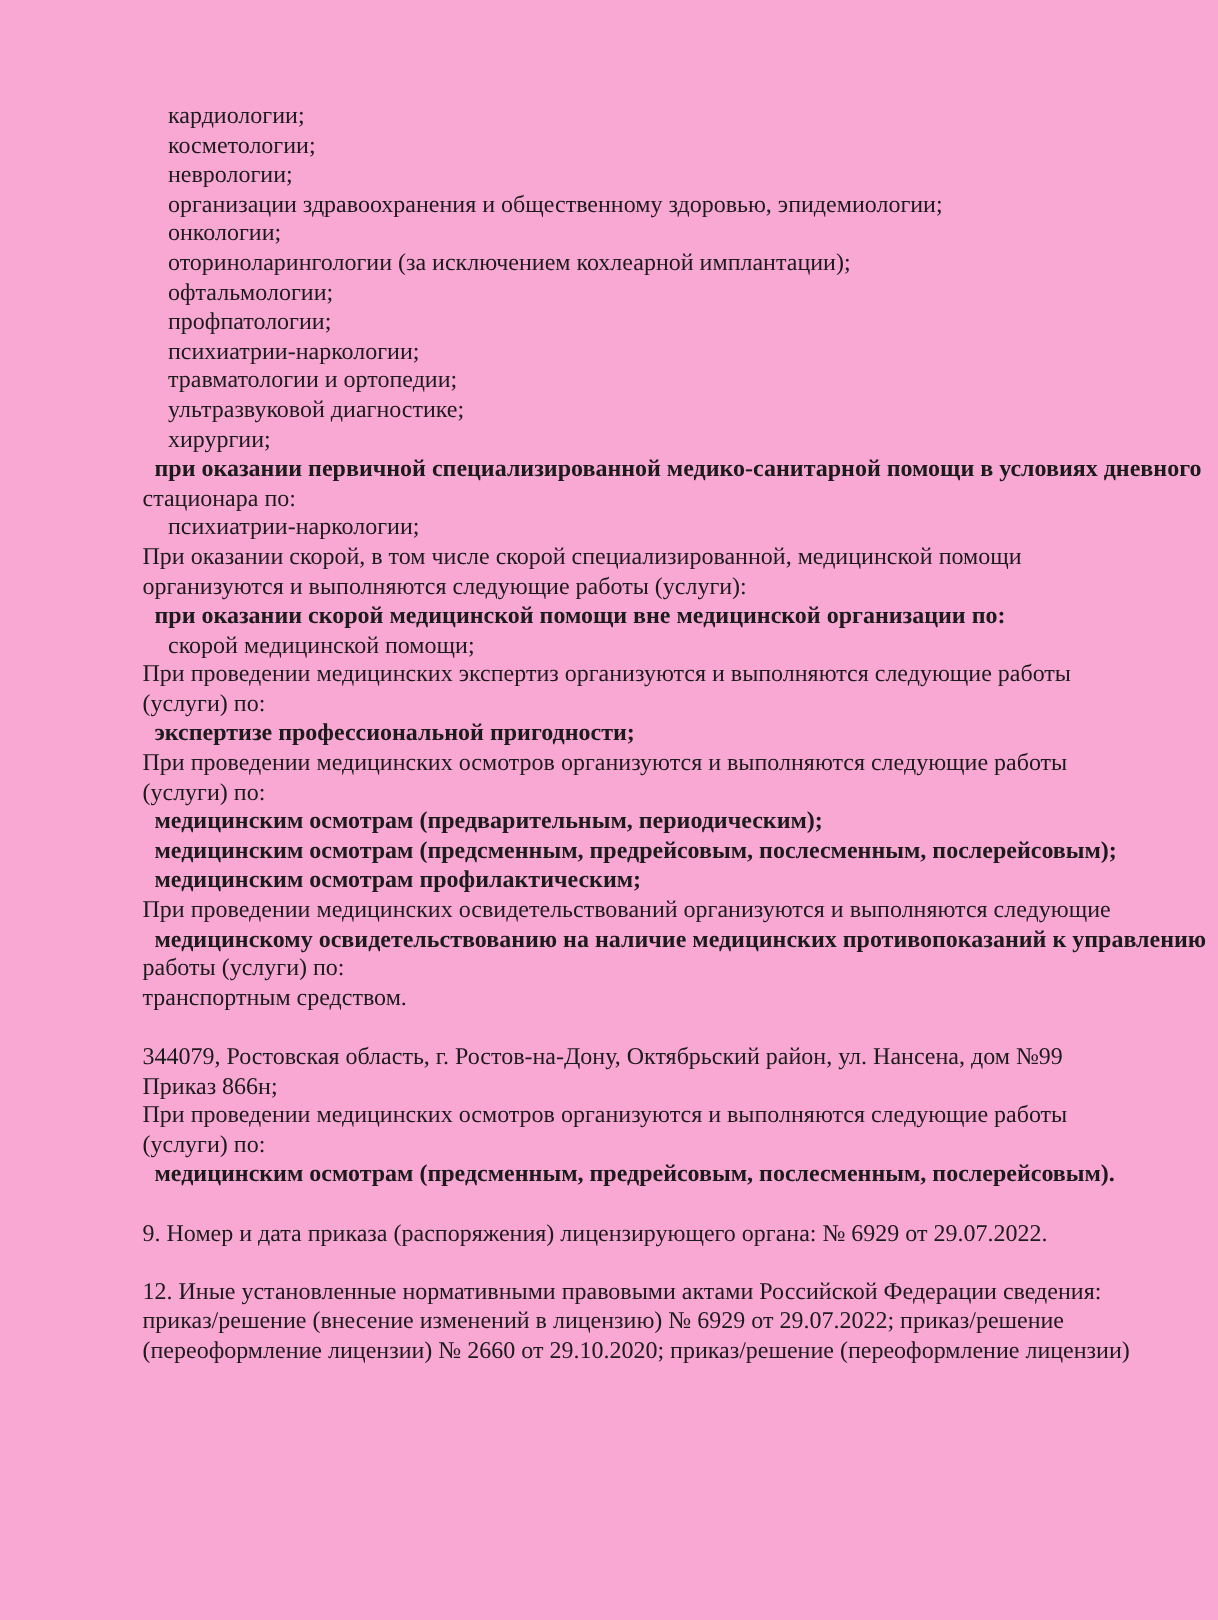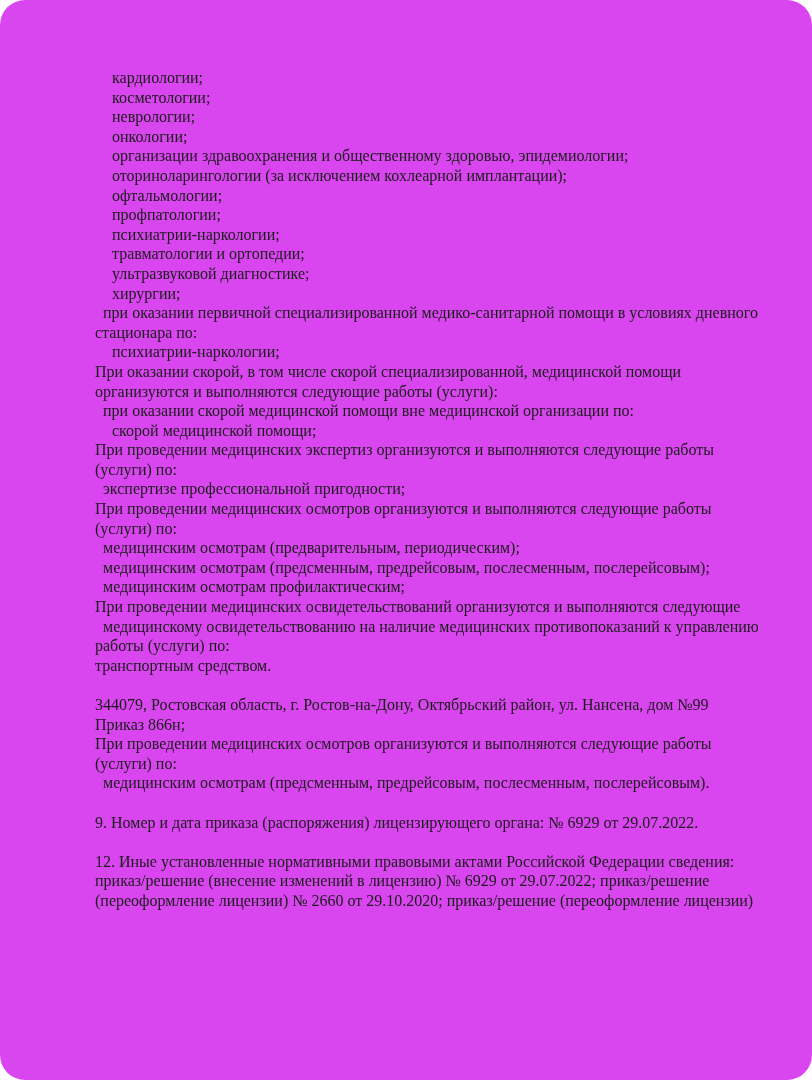--- a/index.html
+++ b/index.html
@@ -26,34 +26,34 @@
     color: #1b1b1b;
     font-family: "Liberation Serif", "DejaVu Serif", serif;
     font-size: 16px;
     line-height: 19.6px;
     text-rendering: optimizeLegibility;
   }
   .line {
     white-space: pre;
     height: 19.6px;
   }
-  .line.indent-1 { padding-left: 8px; }
+  .line.indent-1 { padding-left: 8px; font-weight: bold; }
   .line.indent-2 { padding-left: 17px; }
   .line.blank { height: 19.6px; }
 </style>
 </head>
 <body>
 
-<div class="page" style="background: #d946ef; border-radius: 25px;">
+<div class="page" style="background: #f9a8d4;">
   <div class="doc" style="color: rgb(27, 27, 27);">
       <div class="line indent-2">кардиологии;</div>
       <div class="line indent-2">косметологии;</div>
       <div class="line indent-2">неврологии;</div>
+      <div class="line indent-2">организации здравоохранения и общественному здоровью, эпидемиологии;</div>
       <div class="line indent-2">онкологии;</div>
-      <div class="line indent-2">организации здравоохранения и общественному здоровью, эпидемиологии;</div>
       <div class="line indent-2">оториноларингологии (за исключением кохлеарной имплантации);</div>
       <div class="line indent-2">офтальмологии;</div>
       <div class="line indent-2">профпатологии;</div>
       <div class="line indent-2">психиатрии-наркологии;</div>
       <div class="line indent-2">травматологии и ортопедии;</div>
       <div class="line indent-2">ультразвуковой диагностике;</div>
       <div class="line indent-2">хирургии;</div>
       <div class="line indent-1">при оказании первичной специализированной медико-санитарной помощи в условиях дневного</div>
       <div class="line indent-0">стационара по:</div>
       <div class="line indent-2">психиатрии-наркологии;</div>

